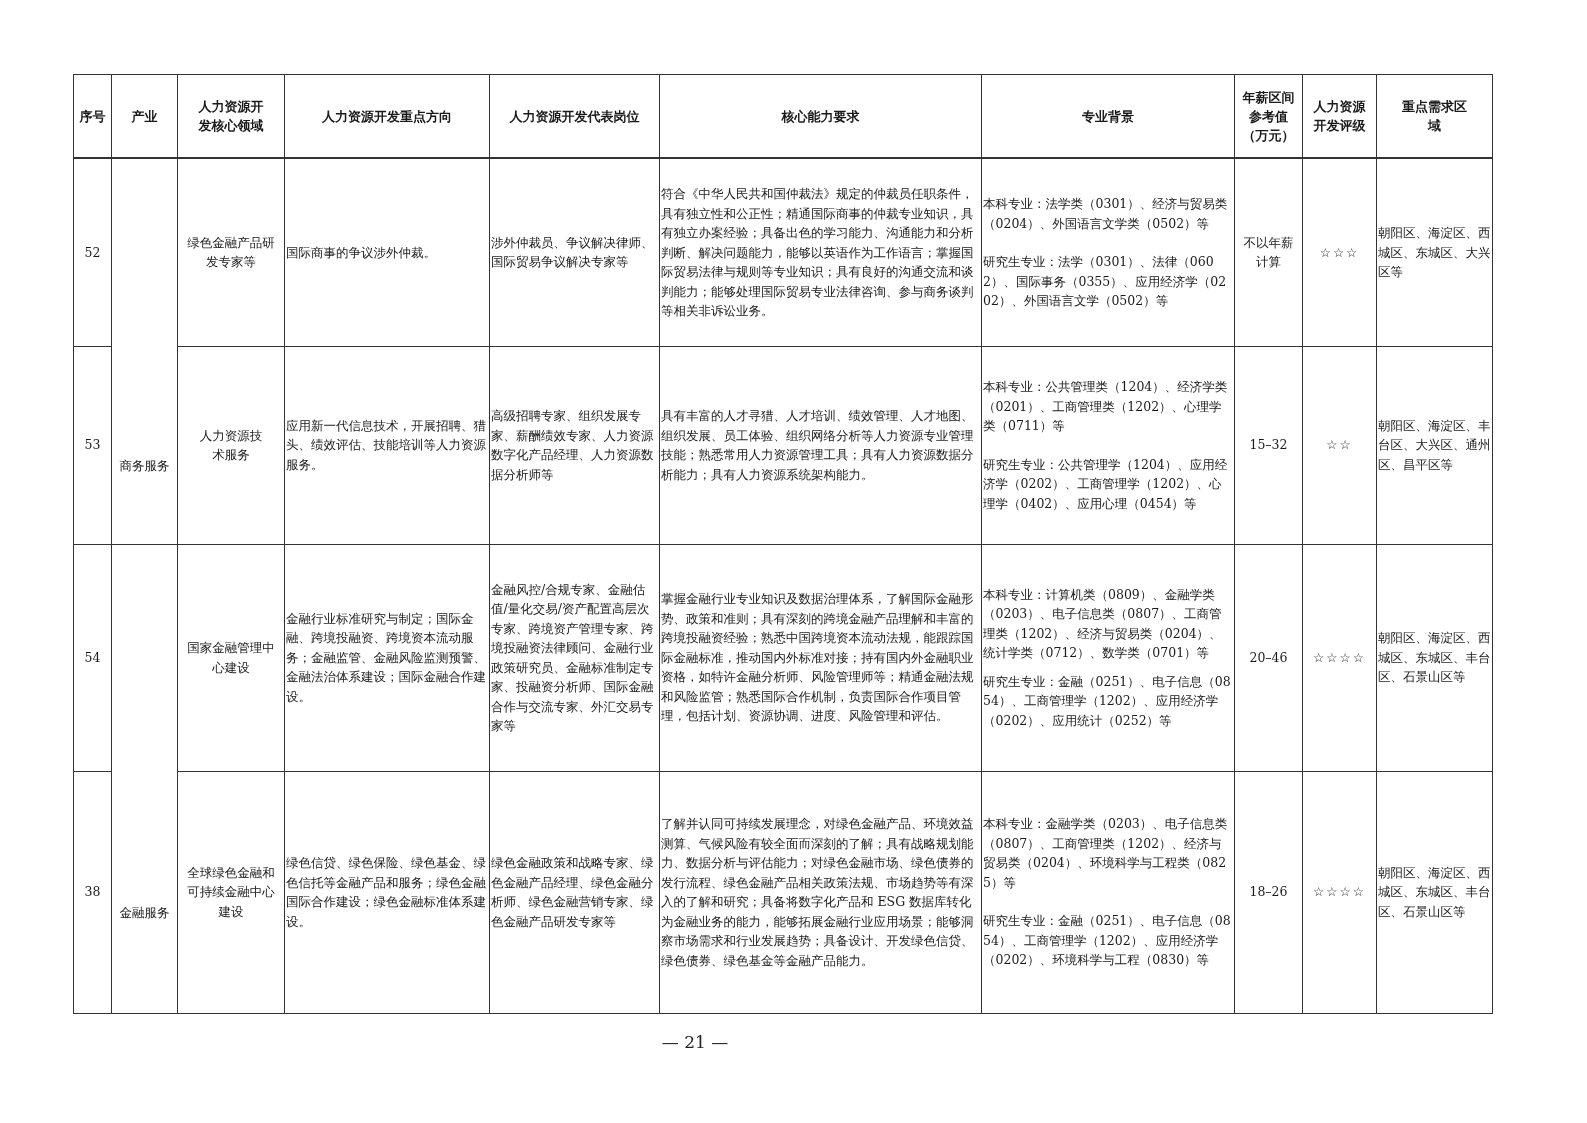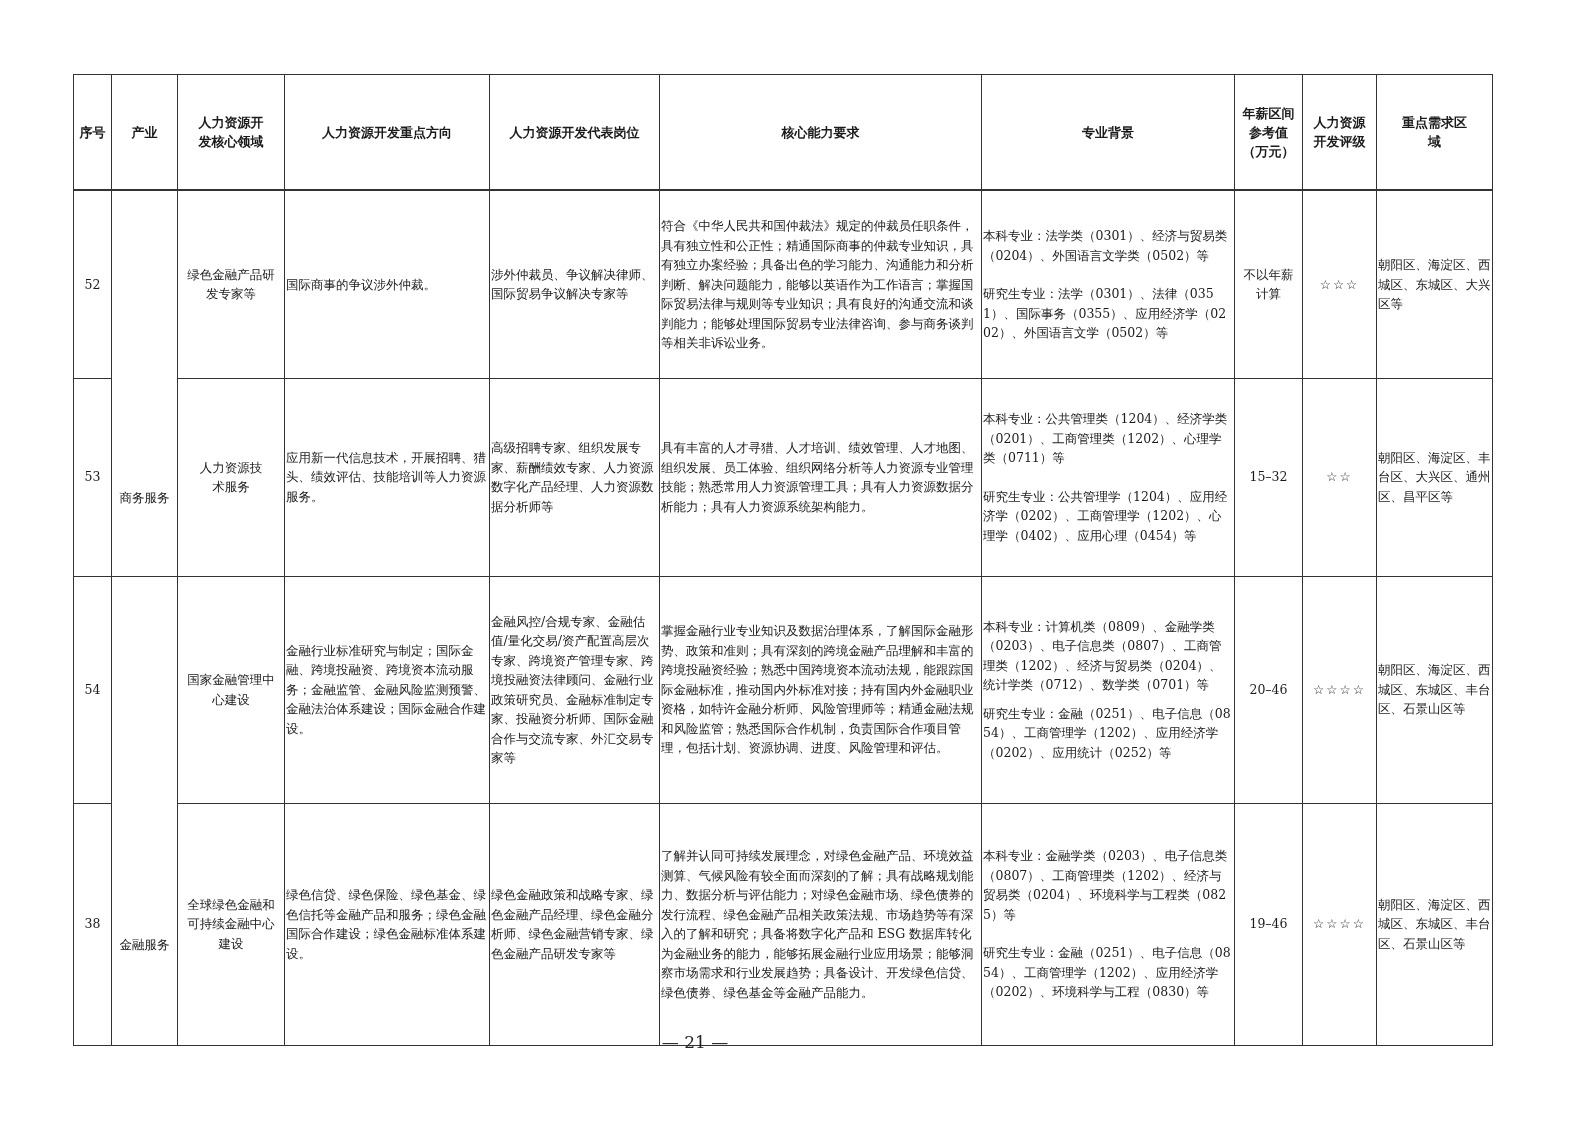--- a/index.html
+++ b/index.html
@@ -40,39 +40,39 @@
     <thead>
       <tr>
         <th>序号</th>
         <th>产业</th>
         <th style="padding:0 16px;">人力资源开发核心领域</th>
         <th>人力资源开发重点方向</th>
         <th>人力资源开发代表岗位</th>
         <th>核心能力要求</th>
         <th>专业背景</th>
         <th style="padding:0 6px;">年薪区间参考值（万元）</th>
-        <th style="padding:16px 6px;">人力资源开发评级</th>
+        <th style="padding:0 6px;">人力资源开发评级</th>
         <th style="padding:0 24px;">重点需求区域</th>
       </tr>
     </thead>
     <tbody>
 
       <tr style="height:188px;">
         <td class="num">52</td>
         <td class="ind" rowspan="2" style="padding-top:186px;">
           <span class="ind-label">商务服务</span>
         </td>
         <td class="c" style="padding:0 8px;">绿色金融产品研发专家等</td>
         <td class="l">国际商事的争议涉外仲裁。</td>
         <td class="l">涉外仲裁员、争议解决律师、国际贸易争议解决专家等</td>
         <td class="l">符合《中华人民共和国仲裁法》规定的仲裁员任职条件，具有独立性和公正性；精通国际商事的仲裁专业知识，具有独立办案经验；具备出色的学习能力、沟通能力和分析判断、解决问题能力，能够以英语作为工作语言；掌握国际贸易法律与规则等专业知识；具有良好的沟通交流和谈判能力；能够处理国际贸易专业法律咨询、参与商务谈判等相关非诉讼业务。</td>
         <td class="l">
           <span class="para">本科专业：法学类（0301）、经济与贸易类（0204）、外国语言文学类（0502）等</span>
           <span class="gap"></span>
-          <span class="para">研究生专业：法学（0301）、法律（0351）、国际事务（0355）、应用经济学（0202）、外国语言文学（0502）等</span>
+          <span class="para">研究生专业：法学（0301）、法律（0602）、国际事务（0355）、应用经济学（0202）、外国语言文学（0502）等</span>
         </td>
         <td class="c" style="padding:0 8px;">不以年薪计算</td>
         <td class="c stars">☆☆☆</td>
         <td class="l">朝阳区、海淀区、西城区、东城区、大兴区等</td>
       </tr>
 
       <tr style="height:198px;">
         <td class="num">53</td>
         <td class="c" style="padding:0 20px;">人力资源技术服务</td>
         <td class="l">应用新一代信息技术，开展招聘、猎头、绩效评估、技能培训等人力资源服务。</td>
@@ -110,21 +110,21 @@
         <td class="num">38</td>
         <td class="c" style="padding:0 4px;">全球绿色金融和可持续金融中心建设</td>
         <td class="l">绿色信贷、绿色保险、绿色基金、绿色信托等金融产品和服务；绿色金融国际合作建设；绿色金融标准体系建设。</td>
         <td class="l">绿色金融政策和战略专家、绿色金融产品经理、绿色金融分析师、绿色金融营销专家、绿色金融产品研发专家等</td>
         <td class="l">了解并认同可持续发展理念，对绿色金融产品、环境效益测算、气候风险有较全面而深刻的了解；具有战略规划能力、数据分析与评估能力；对绿色金融市场、绿色债券的发行流程、绿色金融产品相关政策法规、市场趋势等有深入的了解和研究；具备将数字化产品和 ESG 数据库转化为金融业务的能力，能够拓展金融行业应用场景；能够洞察市场需求和行业发展趋势；具备设计、开发绿色信贷、绿色债券、绿色基金等金融产品能力。</td>
         <td class="l">
           <span class="para">本科专业：金融学类（0203）、电子信息类（0807）、工商管理类（1202）、经济与贸易类（0204）、环境科学与工程类（0825）等</span>
           <span class="gap"></span>
           <span class="para">研究生专业：金融（0251）、电子信息（0854）、工商管理学（1202）、应用经济学（0202）、环境科学与工程（0830）等</span>
         </td>
-        <td class="c">19–46</td>
+        <td class="c">18–26</td>
         <td class="c stars">☆☆☆☆</td>
         <td class="l">朝阳区、海淀区、西城区、东城区、丰台区、石景山区等</td>
       </tr>
     </tbody>
   </table>
 </div>
 
 <div class="footer">— 21 —</div>
 
 </body></html>

